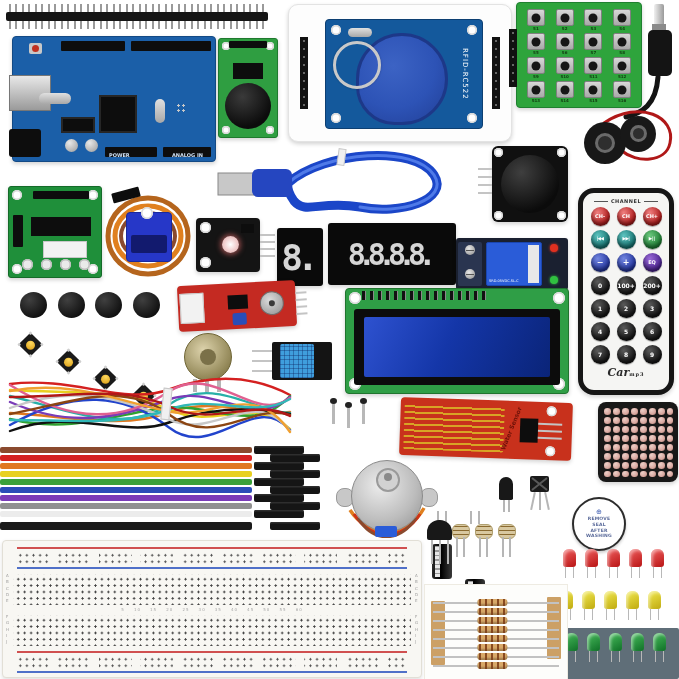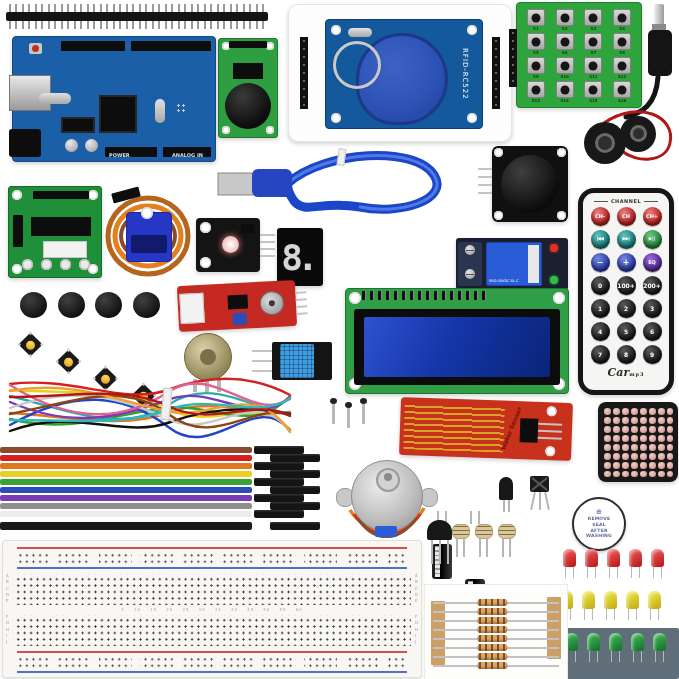--- a/index.html
+++ b/index.html
@@ -434,20 +434,23 @@
         <div class="rbtn r-black">9</div>
       </div>
     <div class="remote-logo">
       <span>Car</span><small>mp3</small>
     </div>
   </div>
 
   <div class="abs seg board-shadow" style="left:277px;top:228px;width:46px;height:58px;font-size:36px;">
       <span style="letter-spacing:-6px;margin-left:-6px;">8.</span>
     </div>
+  <div class="abs seg board-shadow" style="left:328px;top:223px;width:128px;height:62px;font-size:30px;">
+      <span style="letter-spacing:-8px;margin-left:-8px;">8.8.8.8.</span>
+    </div>
 
   <div class="abs relay board-shadow" style="left:456px;top:238px;width:112px;height:52px;">
     <div class="abs relay-term" style="left:2px;top:4px;width:24px;height:44px;">
       <div class="abs screw" style="left:7px;top:3px;width:10px;height:10px;"></div>
       <div class="abs screw" style="left:7px;top:17px;width:10px;height:10px;"></div>
       <div class="abs screw" style="left:7px;top:31px;width:10px;height:10px;"></div>
     </div>
     <div class="abs relay-box" style="left:30px;top:4px;width:54px;height:42px;">
       <div class="abs" style="right:2px;top:2px;width:11px;height:38px;background:#e8e8e8;"></div>
       <span class="abs" style="left:2px;bottom:2px;font-size:3.5px;color:#fff;line-height:1;">SRD-05VDC-SL-C</span>

